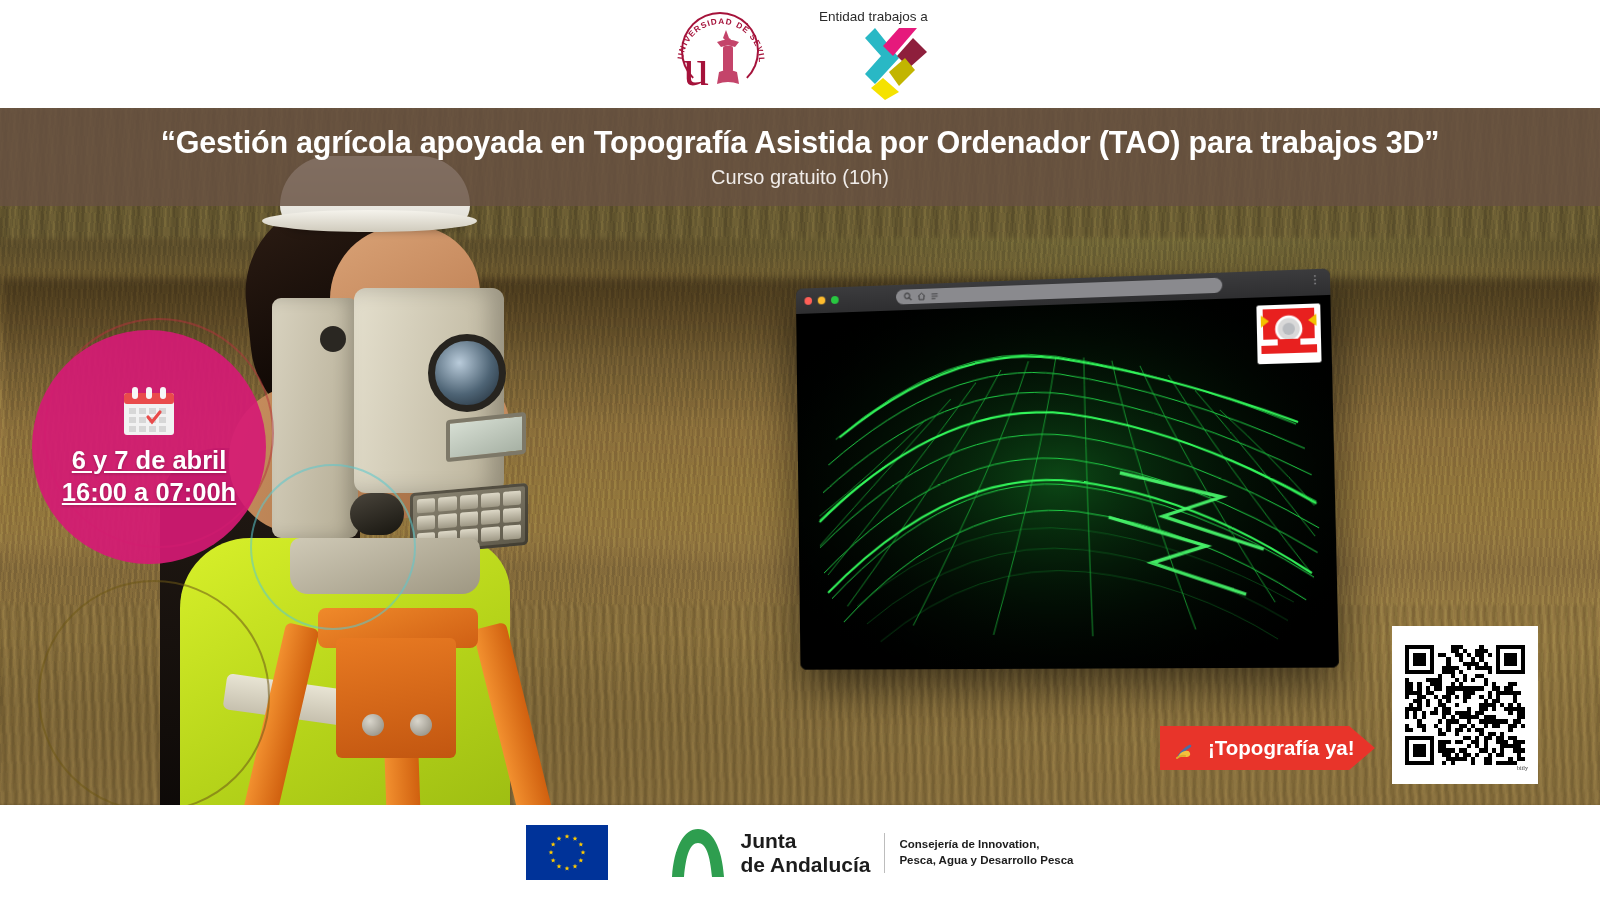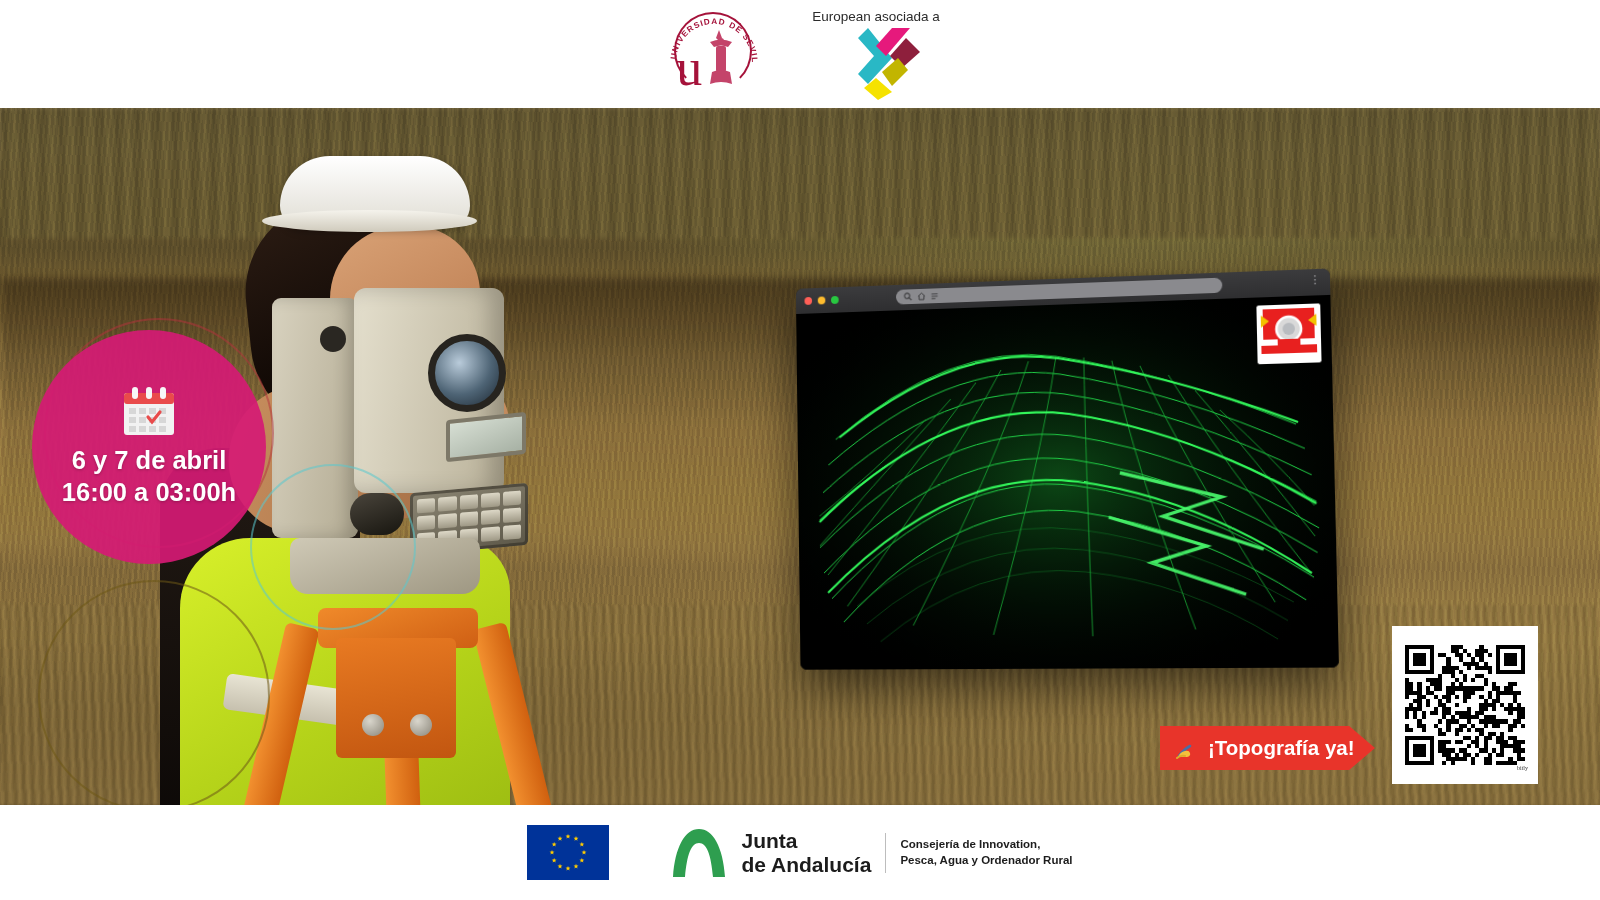--- a/index.html
+++ b/index.html
@@ -169,21 +169,21 @@
   }
 
   
   .badge { position:absolute; border-radius:50%; display:flex; flex-direction:column;
            align-items:center; justify-content:center; text-align:center; color:#fff; z-index:30; }
   .badge-ring { position:absolute; border-radius:50%; z-index:29; }
 
   .badge-date { left:32px; top:330px; width:234px; height:234px; background:rgba(213,26,116,.92); }
   .ring-date { left:44px; top:318px; width:230px; height:230px; border:2px solid rgba(180,50,60,.5); }
   .badge-date .b-txt { font-size:25.5px; font-weight:700; line-height:1.25; margin-top:7px;
-                       text-shadow:0 1px 3px rgba(0,0,0,.25); }
+                       text-shadow:0 1px 3px rgba(0,0,0,.25);text-decoration:underline; }
 
   .badge-sme { left:258px; top:472px; width:150px; height:150px; background:rgba(23,140,150,.88); }
   .ring-sme { left:250px; top:464px; width:166px; height:166px; border:2px solid rgba(90,200,205,.55); }
   .badge-sme .b-txt { font-size:20.5px; font-weight:700; line-height:1.2; margin-top:5px;
                       text-shadow:0 1px 3px rgba(0,0,0,.25); }
 
   .badge-loc { left:36px; top:585px; width:226px; height:226px; background:rgba(231,190,74,.90); }
   .ring-loc { left:38px; top:580px; width:232px; height:232px; border:2px solid rgba(110,88,22,.55); }
   .badge-loc .b-txt { font-size:25.5px; font-weight:700; line-height:1.28; margin-top:6px;
                       text-shadow:0 1px 3px rgba(0,0,0,.22); }
@@ -263,21 +263,21 @@
           <path d="M6 14 q11 -5 22 0 l-4 5 q-7 -3 -14 0z"></path>
           <rect x="12" y="18" width="10" height="26" rx="2"></rect>
           <path d="M8 44 q9 -4 18 0 l2 12 q-11 -4 -22 0z"></path>
           <circle cx="17" cy="13" r="3"></circle>
         </g>
       </svg>
       <div class="us-u">u</div>
     </div>
 
     <div class="aa-block">
-      <div class="aa-assoc">European asociada a</div>
+      <div class="aa-assoc">Entidad trabajos a</div>
       <div class="aa-row">
         <svg class="aa-mark" viewBox="0 0 74 74">
           <path d="M6 12 L22 30 L6 48 L16 58 L40 32 L16 2 Z" fill="#29b8c5"></path>
           <path d="M40 2 L58 2 L34 30 L24 20 Z" fill="#e6197c"></path>
           <path d="M38 30 L54 12 L68 26 L50 42 Z" fill="#8e1f3c"></path>
           <path d="M30 46 L46 32 L56 44 L40 60 Z" fill="#c2b500"></path>
           <path d="M24 52 L40 66 L26 74 L12 62 Z" fill="#f5e200"></path>
         </svg>
       </div>
     </div>
@@ -337,20 +337,24 @@
       <div class="tp-leg c"></div>
       <div class="tp-leg r"></div>
       <div class="tp-head"></div>
       <div class="tp-plate">
         <div class="tp-bolt" style="left:26px"></div>
         <div class="tp-bolt" style="left:74px"></div>
       </div>
     </div>
   </div>
 
+  <div class="banner">
+    <div class="banner-title">“Gestión agrícola apoyada en Topografía Asistida por Ordenador (TAO) para trabajos 3D”</div>
+    <div class="banner-sub">Curso gratuito (10h)</div>
+  </div>
 
   <div class="badge-ring ring-date"></div>
   <div class="badge badge-date">
     <svg class="b-ico" width="56" height="52" viewBox="0 0 56 52">
       <rect x="3" y="7" width="50" height="42" rx="3" fill="#f2f2f2"></rect>
       <rect x="3" y="7" width="50" height="11" rx="3" fill="#e94b4b"></rect>
       <rect x="11" y="1" width="6" height="12" rx="3" fill="#f7f7f7"></rect>
       <rect x="25" y="1" width="6" height="12" rx="3" fill="#f7f7f7"></rect>
       <rect x="39" y="1" width="6" height="12" rx="3" fill="#f7f7f7"></rect>
       <g fill="#d7d7d7">
@@ -364,21 +368,21 @@
           <rect x="38" y="31" width="7" height="6"></rect>
         <rect x="8" y="40" width="7" height="6"></rect>
           <rect x="18" y="40" width="7" height="6"></rect>
         <rect x="28" y="40" width="7" height="6"></rect>
           <rect x="38" y="40" width="7" height="6"></rect>
       </g>
       <path d="M27 31 l4 5 8 -10" stroke="#e94b4b" stroke-width="3.2" fill="none" stroke-linecap="round"></path>
     </svg>
     <div class="b-txt">
       <div>6 y 7 de abril</div>
-      <div>16:00 a 03:00h</div>
+      <div>16:00 a 07:00h</div>
     </div>
   </div>
 
   <div class="badge-ring ring-sme"></div>
 
   <div class="badge-ring ring-loc"></div>
 
   <div class="win">
     <div class="win-bar">
       <div class="dots">
@@ -1350,18 +1354,18 @@
       <svg class="ja-mark" viewBox="0 0 56 52">
         <path d="M28 2 C14 2 4 20 2 50 h12 C16 28 20 16 28 16 C36 16 40 28 42 50 h12 C52 20 42 2 28 2 Z" fill="#2e9e4f"></path>
       </svg>
       <div class="ja-name">
         <div>Junta</div>
         <div>de Andalucía</div>
       </div>
       <div class="ja-sep"></div>
       <div class="ja-dept">
         <div>Consejería de Innovation,</div>
-        <div>Pesca, Agua y Ordenador Rural</div>
+        <div>Pesca, Agua y Desarrollo Pesca</div>
       </div>
     </div>
   </div>
 
 </div>
 
 </body></html>

